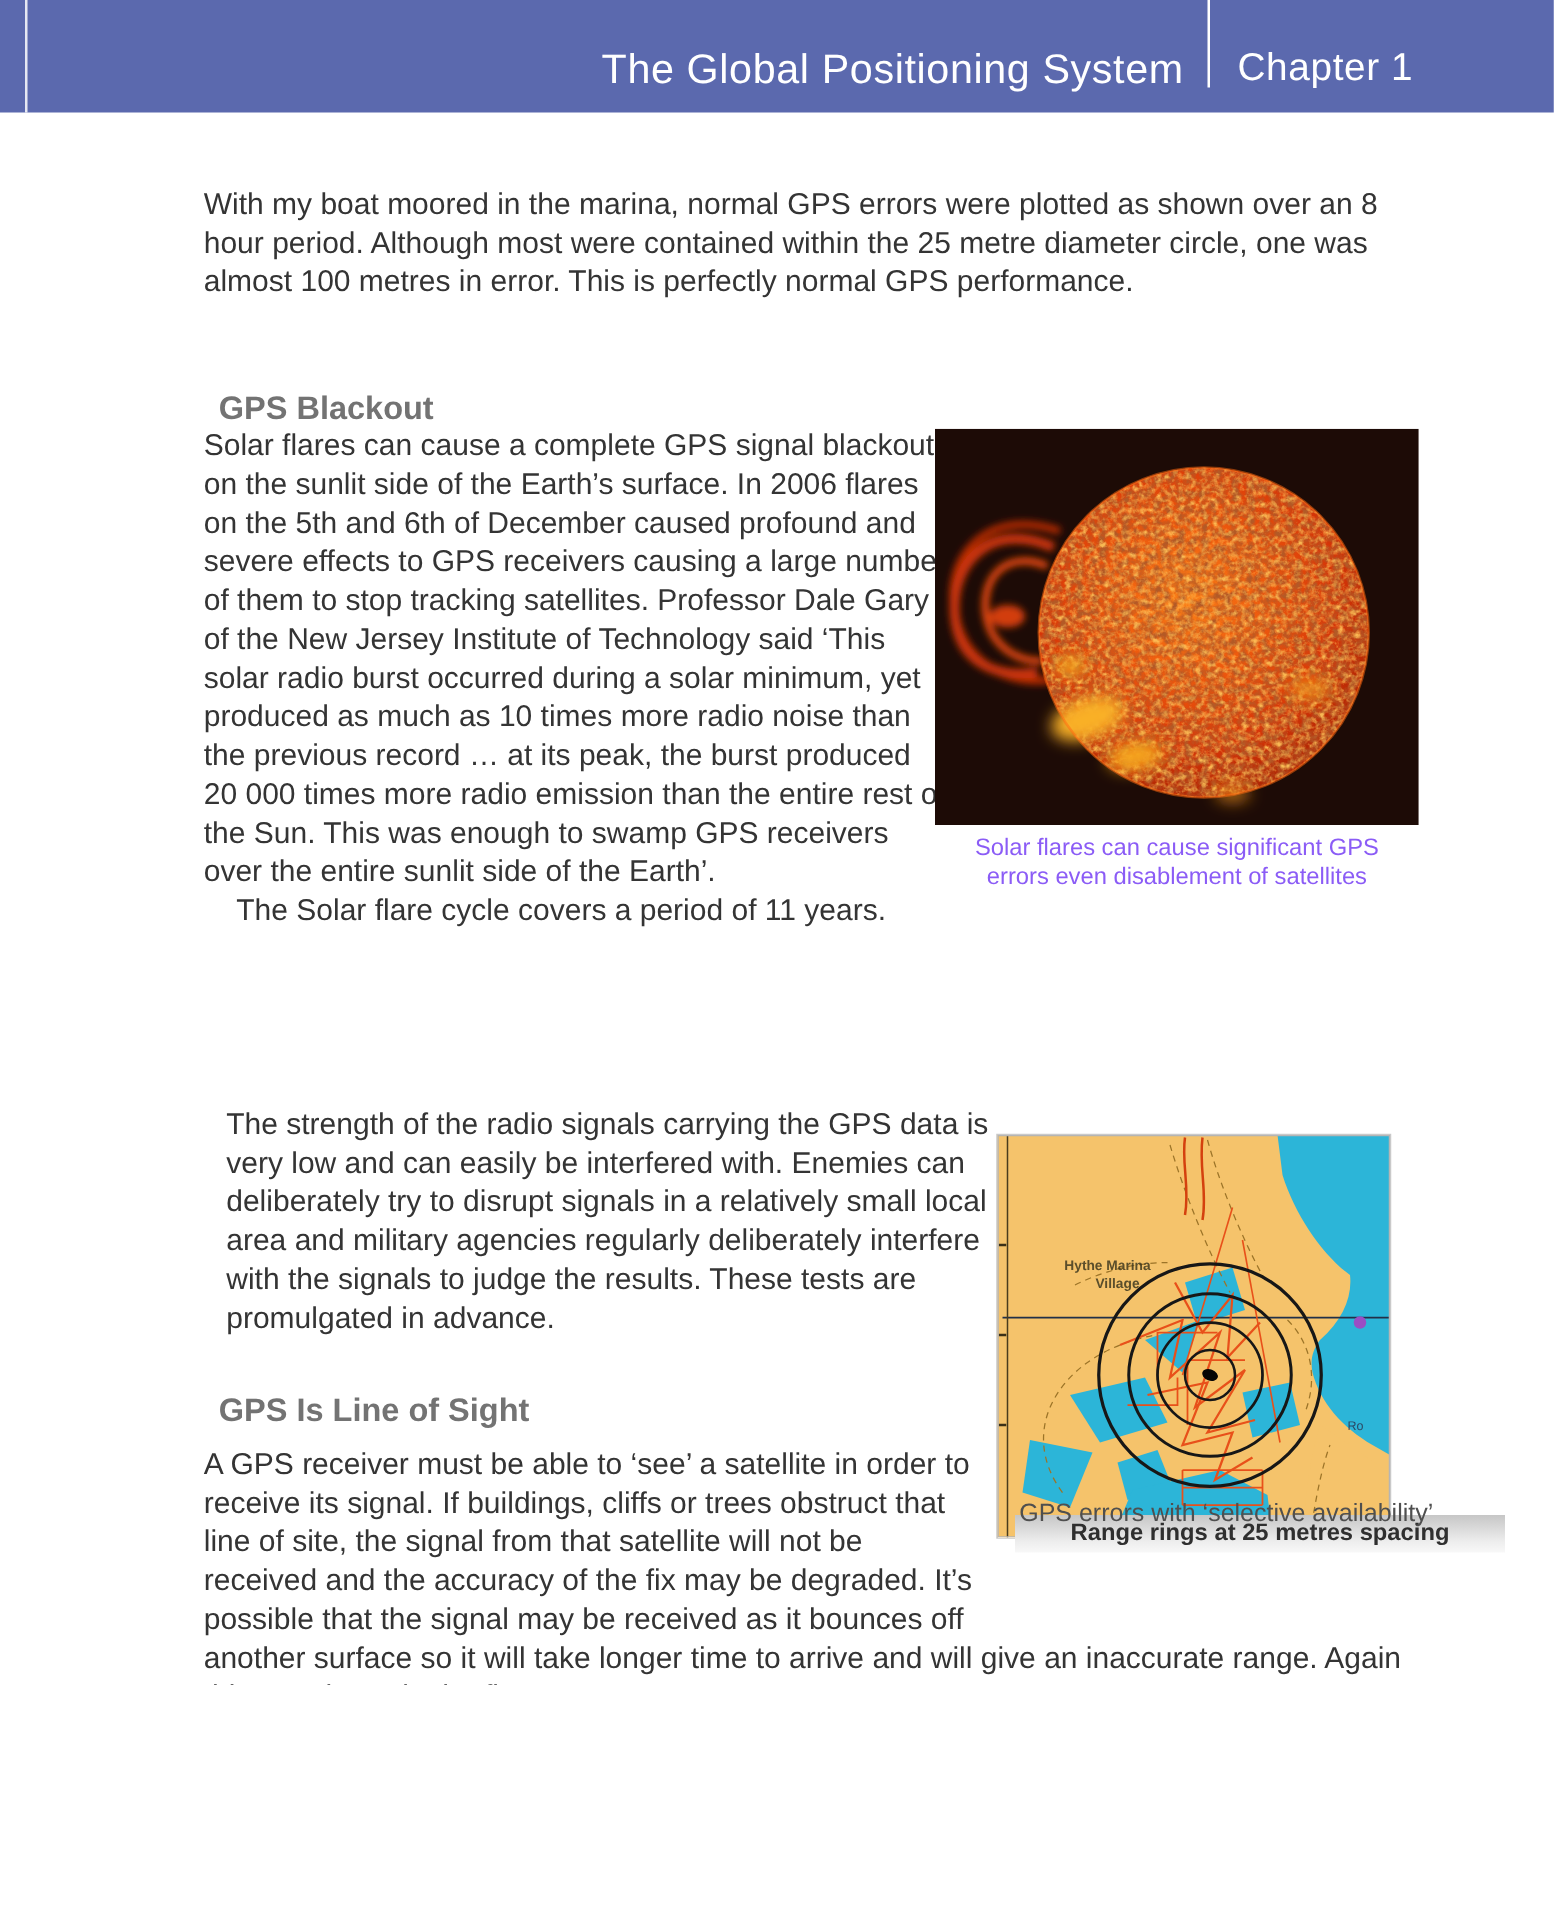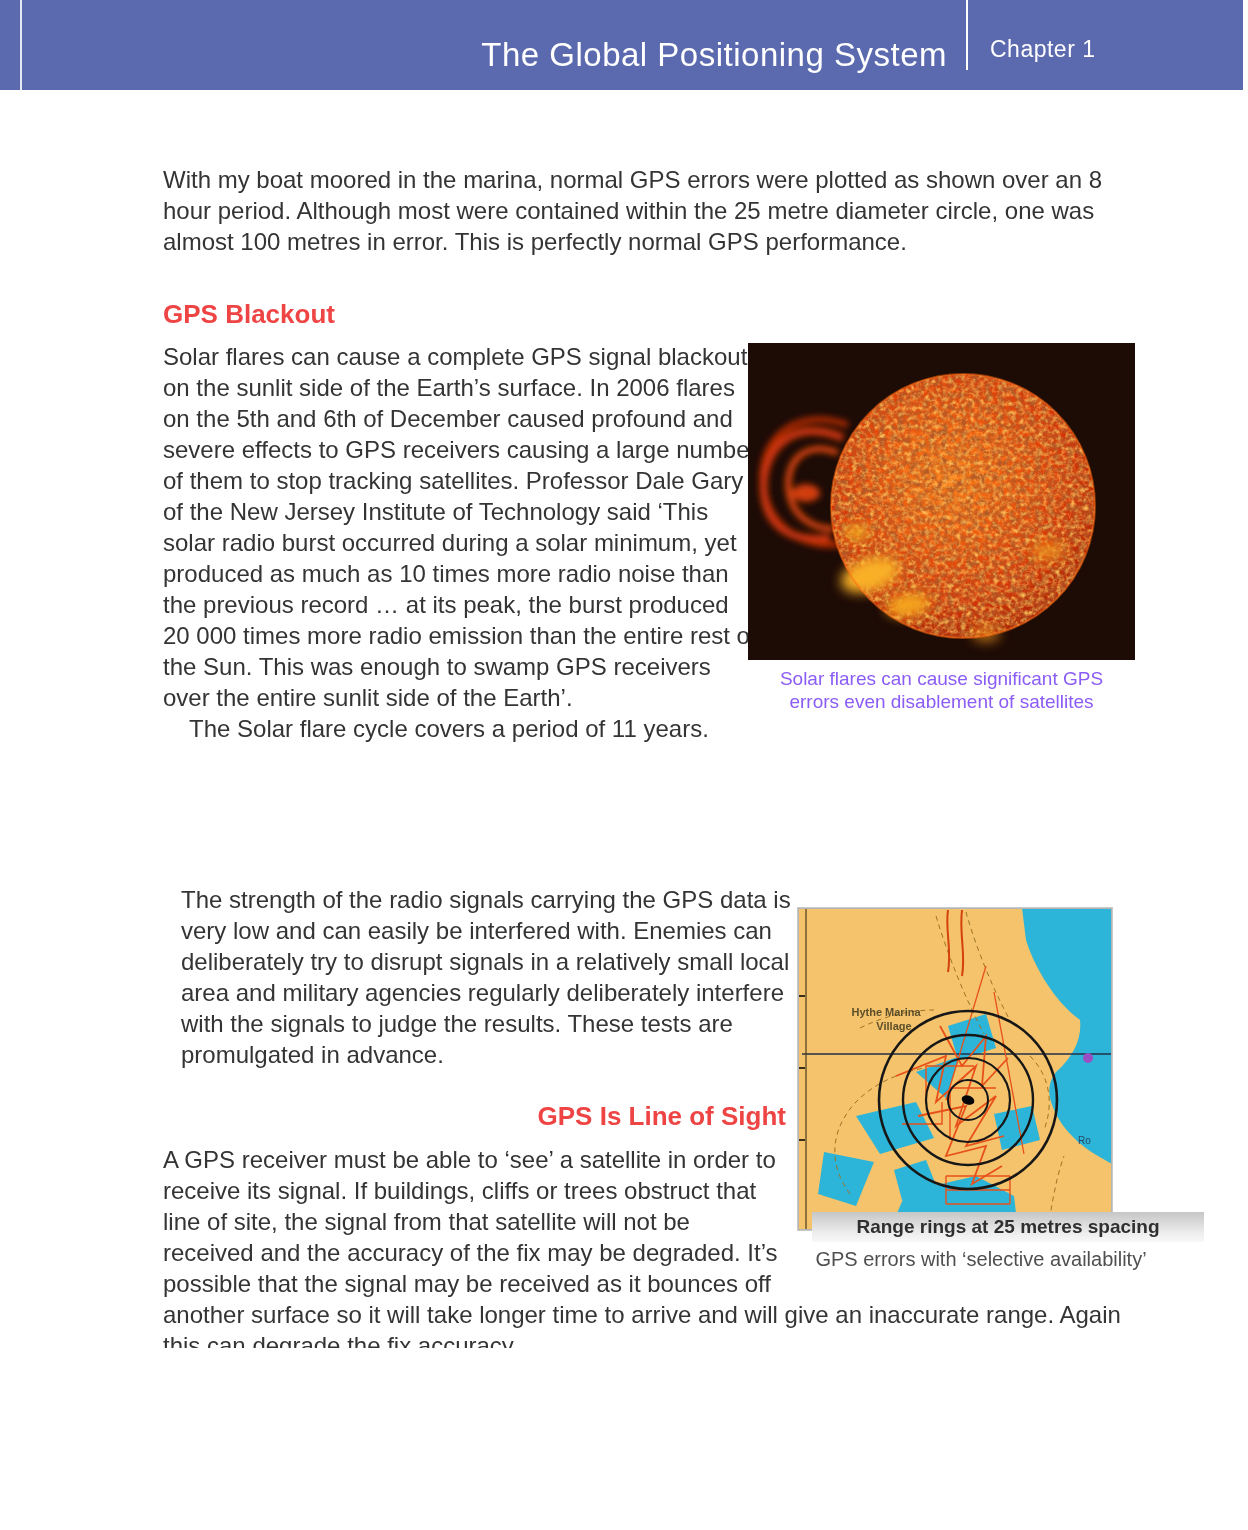--- a/index.html
+++ b/index.html
@@ -6,48 +6,48 @@
   .page{
     position:relative;width:1248px;height:1348px;background:#ffffff;overflow:hidden;
     font-family:"Liberation Sans", sans-serif;color:#2e2e2e;
   }
   
   .band{position:absolute;left:0;top:0;width:1243px;height:90px;background:#5b69ae;}
   .band-notch{position:absolute;left:20px;top:0;width:2px;height:90px;background:rgba(255,255,255,.85);}
   .band-sep{position:absolute;left:966px;top:0;width:2px;height:70px;background:#ffffff;}
   .band-title{position:absolute;right:296px;top:36px;font-size:33px;font-weight:300;
     color:#ffffff;white-space:nowrap;letter-spacing:.5px;}
-  .band-chapter{position:absolute;left:990px;top:36px;font-size:23px;font-weight:300;
+  .band-chapter{position:absolute;left:990px;top:36px;font-size:31px;font-weight:300;
     color:#ffffff;white-space:nowrap;letter-spacing:.5px;}
   
   .bodytext{font-size:24px;line-height:31px;color:#343434;}
   p{margin:0;}
-  h2{margin:0;font-size:26px;font-weight:bold;color:#ef4444;text-align:right;}
-  .intro{position:absolute;left:163px;top:164px;width:952px;}
+  h2{margin:12px;font-size:26px;font-weight:bold;color:#737373;}
+  .intro{position:absolute;left:163px;top:148px;width:952px;}
   .h-blackout{position:absolute;left:163px;top:299px;}
   .p-blackout{position:absolute;left:163px;top:341px;width:642px;}
   .p-blackout .p1{width:596px;}
   .indent{text-indent:26px;}
   .h-interf{position:absolute;left:163px;top:842px;}
   .p-interf{position:absolute;left:181px;top:884px;width:636px;}
   .los{position:absolute;left:163px;top:1101px;width:975px;}
   .los h2{margin-bottom:12px;}
   .los .spacer{float:right;width:352px;height:188px;}
   
   .sun-fig{position:absolute;left:748px;top:343px;width:387px;}
   .sun-fig svg{display:block;}
   .sun-caption{margin-top:7px;height:42px;overflow:hidden;text-align:center;
     font-size:19px;line-height:23px;color:#8b5cf6;}
   
   .map-fig{position:absolute;left:798px;top:888px;width:314px;height:322px;
     box-shadow:0 0 0 1px #c9c9c9;margin-top:20px;}
   .map-band{position:absolute;left:812px;top:1212px;width:392px;height:30px;
     background:linear-gradient(to bottom,#c6c6c6,#ededed 70%,#f8f8f8);
     text-align:center;font-size:19px;line-height:30px;font-weight:600;color:#2f2f2f;}
-  .map-caption{position:absolute;left:785px;top:1248px;width:392px;text-align:center;
+  .map-caption{position:absolute;left:785px;top:1200px;width:392px;text-align:center;
     font-size:20px;color:#4f4f4f;}
   .page-num{position:absolute;left:1118px;top:1438px;width:40px;text-align:center;
     font-size:24px;color:#333333;}
 </style>
 </head>
 <body>
 
 <div class="page">
 
   <div class="band">

